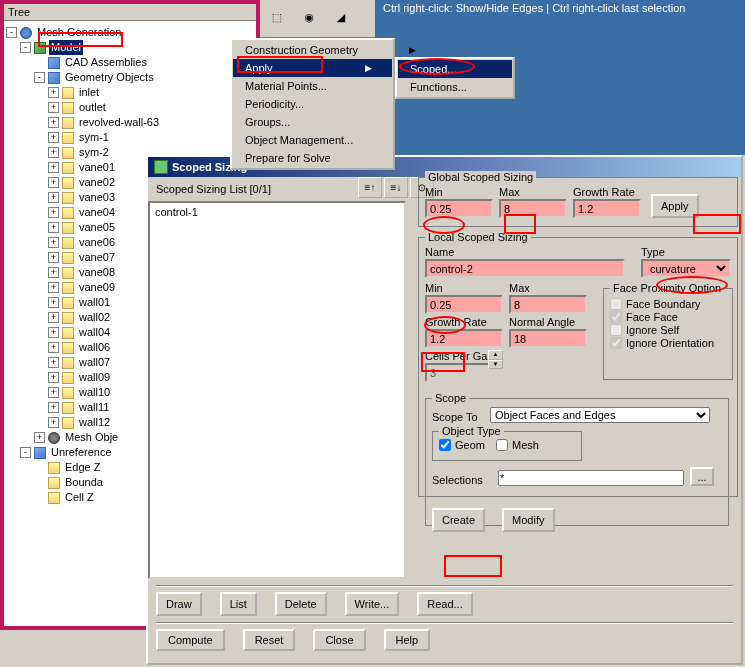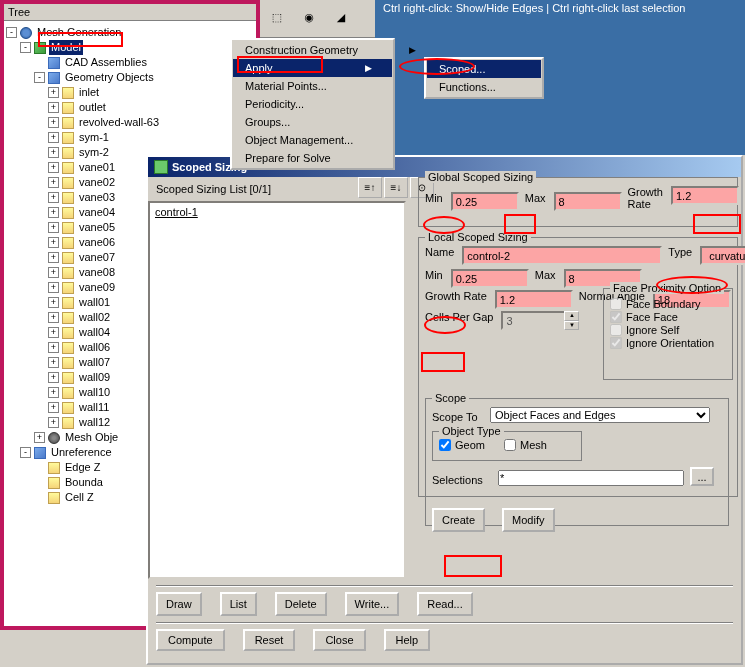--- a/index.html
+++ b/index.html
@@ -30,41 +30,41 @@
 .topbar .tool { width: 30px; height: 30px; border: 1px solid #d4d0c8; display: flex; align-items: center; justify-content: center; cursor: pointer; }
 
 .blue-area { position: absolute; left: 375px; top: 0; right: 0; height: 155px; background: #3a6ea5; color: #fff; }
 .blue-hint { padding: 2px 8px; font-size: 11px; }
 
 .menu { position: absolute; background: #d4d0c8; border: 2px outset #fff; z-index: 50; padding: 1px; }
 .menu .item { padding: 3px 20px 3px 12px; cursor: pointer; white-space: nowrap; display: flex; justify-content: space-between; align-items: center; gap: 31px; }
 .menu .item.hl { background: #0a246a; color: #fff; }
 .menu .item .arrow { margin-left: 20px; font-size: 9px; }
 .menu1 { left: 230px; top: 38px; width: 165px; }
-.menu2 { left: 395px; top: 57px; width: 120px; margin-left: 29px; }
+.menu2 { left: 395px; top: 57px; width: 120px; }
 
 .dialog { position: absolute; left: 146px; top: 155px; width: 597px; height: 510px; background: #d4d0c8; border: 2px outset #fff; z-index: 40; }
 .dlg-title { background: linear-gradient(90deg, #0a246a 0%, #a6caf0 100%); color: #fff; padding: 3px 6px; font-size: 12px; font-weight: bold; display: flex; align-items: center; }
 .dlg-title .ticon { width: 14px; height: 14px; background: #6bc96b; border: 1px solid #2a7a2a; margin-right: 4px; }
 .dlg-body { padding: 4px 8px; position: relative; }
 
 .list-label { font-size: 11px; padding: 2px 0; }
 .list-tools { position: absolute; left: 210px; top: 0; display: flex; gap: 2px; }
 .tbtn { width: 24px; height: 21px; border: 1px outset #fff; background: #d4d0c8; cursor: pointer; display: flex; align-items: center; justify-content: center; font-size: 10px; }
 .list-box { position: absolute; left: 0; top: 24px; width: 258px; height: 378px; background: #fff; border: 2px inset #d4d0c8; padding: 2px; }
-.list-box .li { padding: 1px 3px; cursor: pointer; text-decoration: underline; }
+.list-box .li { padding: 1px 3px; cursor: pointer; }
 
 .group { border: 1px solid #808080; position: absolute; padding: 8px 6px 6px 6px; }
 .group .gt { position: absolute; top: -7px; left: 6px; background: #d4d0c8; padding: 0 3px; font-size: 11px; }
 .grp-global { left: 270px; top: 0; width: 320px; height: 50px; }
 .grp-local { left: 270px; top: 60px; width: 320px; height: 260px; }
 .grp-faceprox { left: 455px; top: 110px; width: 130px; height: 92px; border-color: #808080; }
 
 .fld-row { display: flex; gap: 6px; align-items: flex-end; margin-bottom: 2px; }
-.fld { display: flex; flex-direction: row; gap: 8px; }
+.fld { display: flex; flex-direction: column; }
 .fld label { font-size: 11px; margin-bottom: 1px; }
 .fld input[type="text"], .fld select { border: 2px inset #d4d0c8; background: #fca5a5; padding: 1px 3px; font-size: 11px; height: 19px; }
 .fld input[disabled] { background: #d4d0c8; }
 .btn { border: 2px outset #fff; background: #d4d0c8; padding: 4px 8px; font-size: 11px; cursor: pointer; }
 .chk { display: flex; align-items: center; gap: 4px; font-size: 11px; margin: 1px 0; }
 .chk input { width: 12px; height: 12px; }
 
 .btn-row { position: absolute; left: 8px; display: flex; gap: 18px; }
 .br1 { top: 415px; }
 .br2 { top: 452px; }
@@ -438,21 +438,21 @@
         <div class="fld-row">
           <label style="width:52px; padding-top:3px">Scope To</label>
           <select style="width:220px"><option>Object Faces and Edges</option></select>
         </div>
         <div class="group" style="position:relative; left:0; top:6px; width:150px; height:30px; padding:6px;">
           <div class="gt">Object Type</div>
           <span class="chk" style="display:inline-flex">
               <input type="checkbox" checked="" style="">
               <span>Geom</span>
             </span>
-          <span class="chk" style="display:inline-flex; margin-left:16px">
+          <span class="chk" style="display:inline-flex; margin-left:8px">
               <input type="checkbox" style="">
               <span>Mesh</span>
             </span>
         </div>
         <div class="fld-row" style="margin-top:12px">
           <label style="width:60px; padding-top:3px">Selections</label>
           <input type="text" style="width: 186px;" value="*">
           <button class="dots-btn">...</button>
         </div>
         <div style="margin-top:22px">

